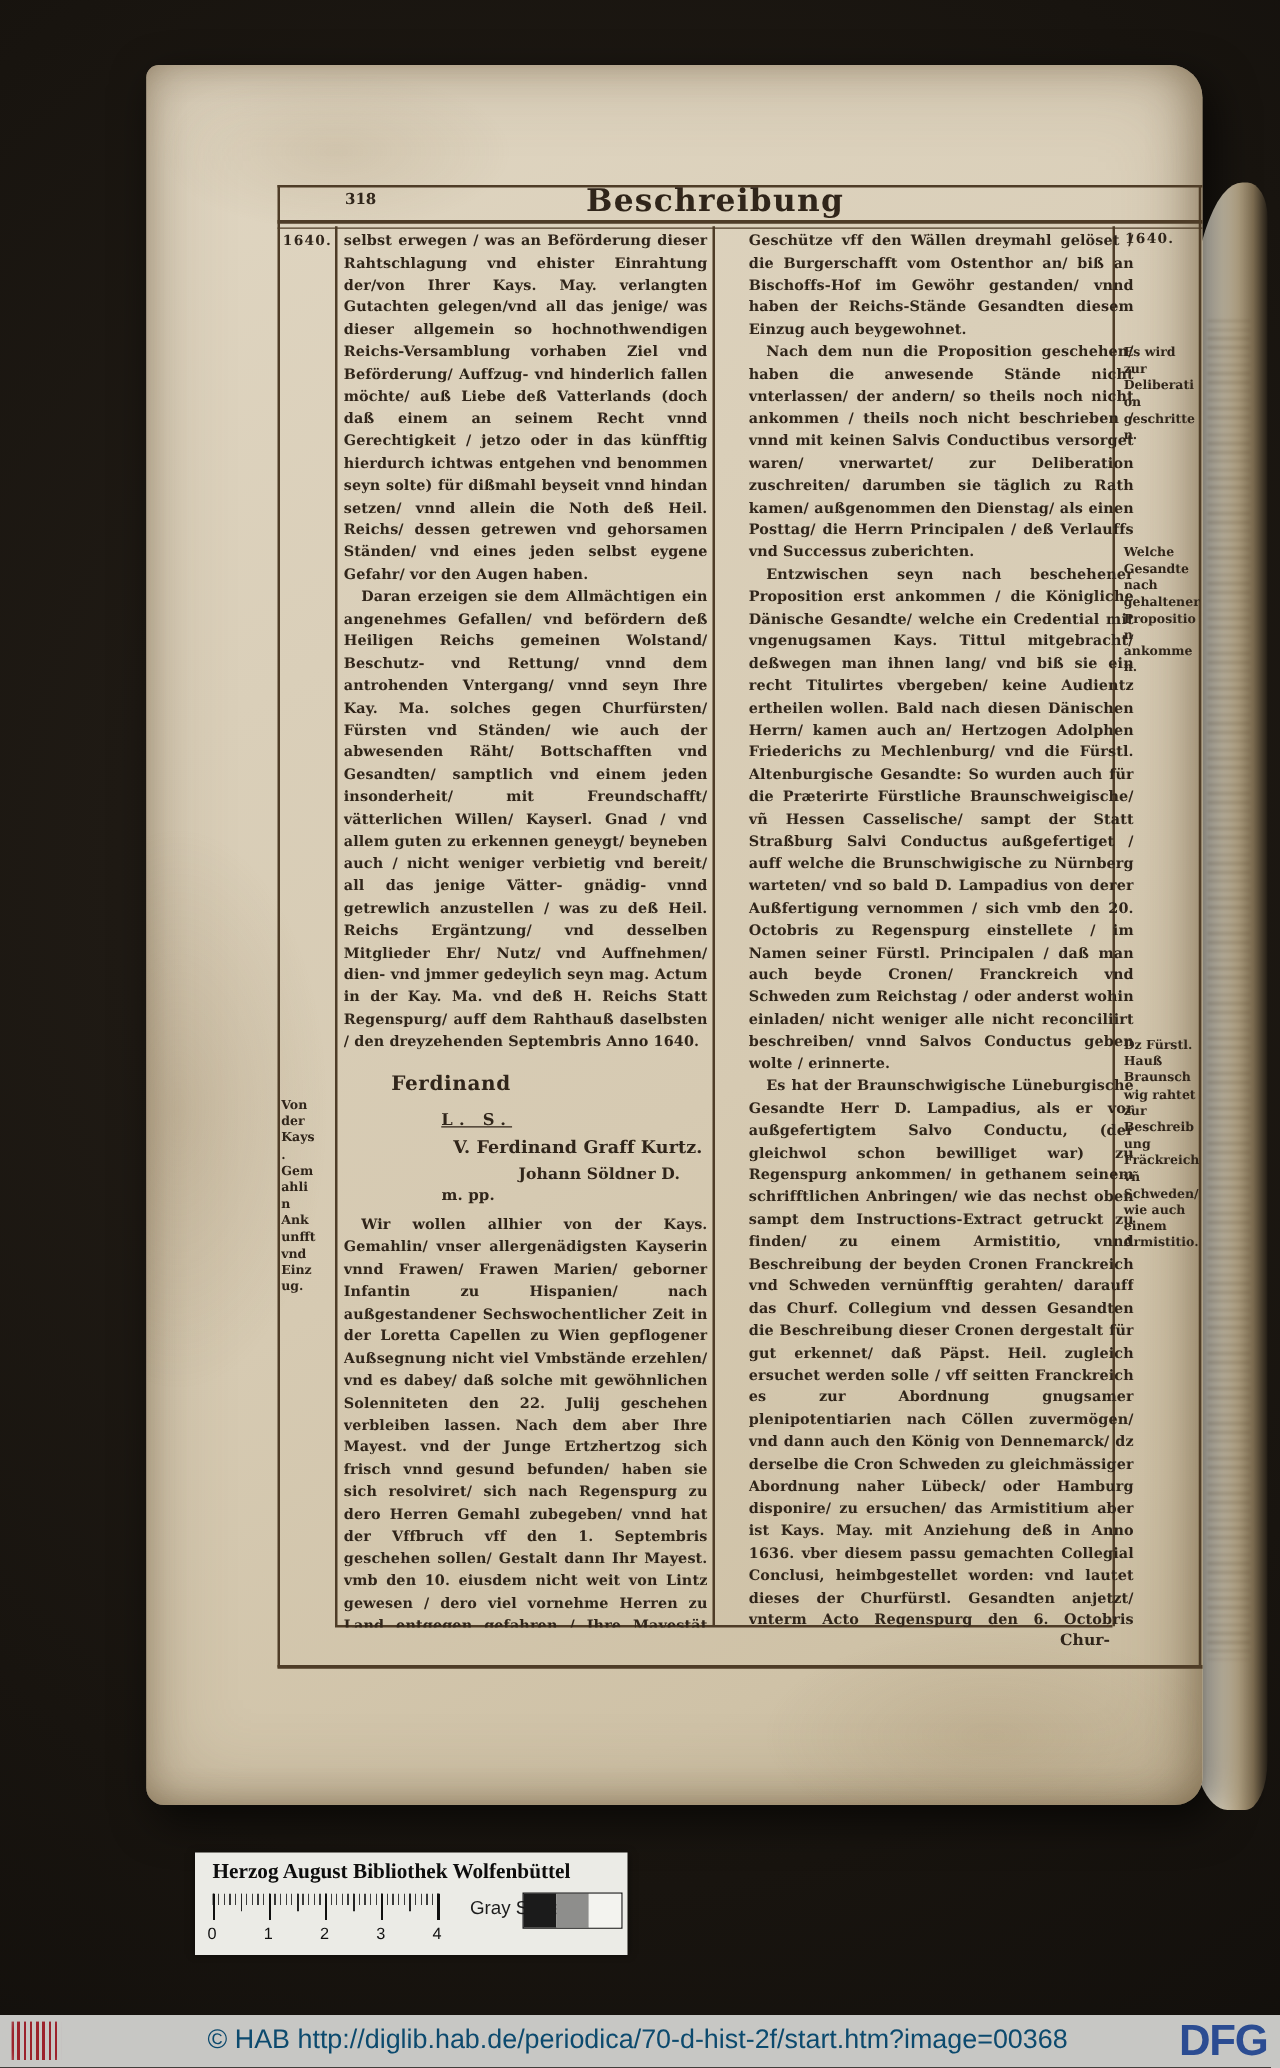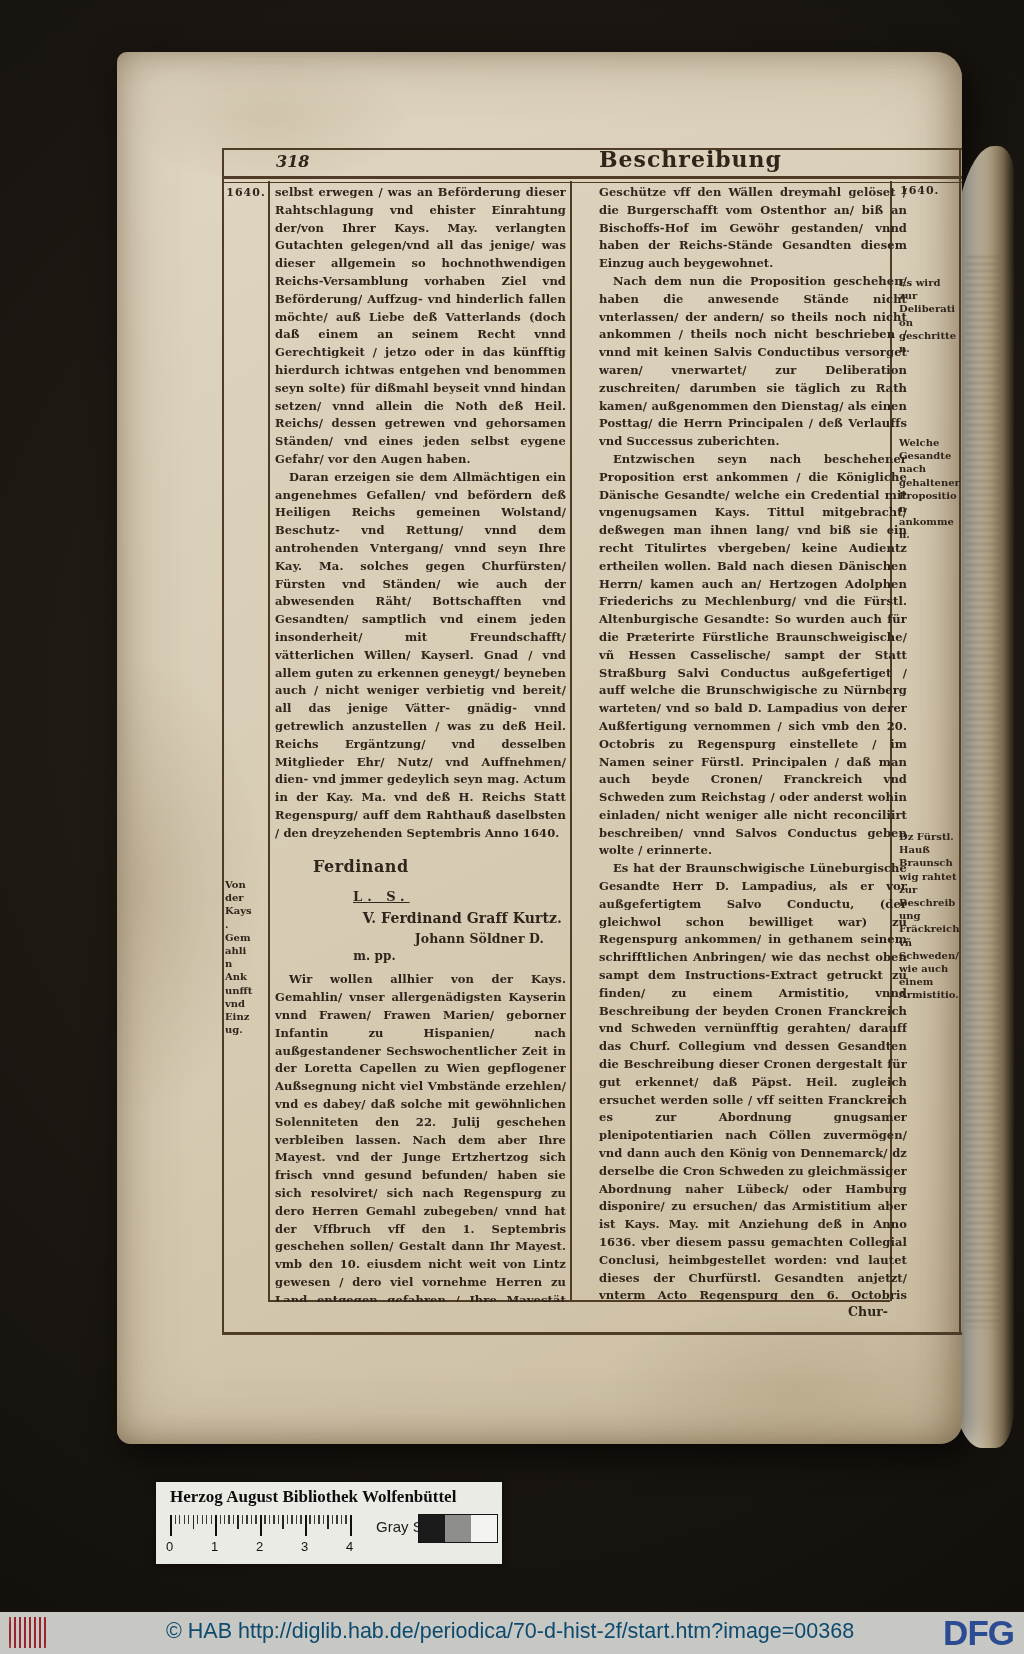--- a/index.html
+++ b/index.html
@@ -39,23 +39,23 @@
   .r-h1{left:0;right:0;top:28px;height:2.5px;}
   .r-h2{left:0;right:0;top:33.5px;height:1px;}
   .r-binner{left:46px;width:622px;top:1152px;height:1.5px;}
   .r-bouter{left:0;right:0;top:1184px;height:3px;}
   .v-outl{left:0;top:0;width:2px;height:1186px;}
   .v-outr{left:737px;top:0;width:2px;height:1186px;}
   .v-ml{left:46px;top:33px;width:1.5px;height:1120px;}
   .v-c{left:348px;top:33px;width:1.5px;height:1120px;}
   .v-mr{left:668px;top:33px;width:1.5px;height:1120px;}
 
-  .pagenum{position:absolute;left:54px;top:4px;font-size:16px;font-weight:700;font-style:italic;}
-  .runtitle{position:absolute;left:140px;width:420px;top:-2px;text-align:right;
-    font-size:22px;font-weight:700;letter-spacing:1px;}
+  .pagenum{position:absolute;left:54px;top:4px;font-size:12px;font-weight:700;}
+  .runtitle{position:absolute;left:140px;width:420px;top:-2px;text-align:center;
+    font-size:25px;font-weight:700;letter-spacing:1px;}
 
   .m-year{position:absolute;font-size:11px;font-weight:700;letter-spacing:1px;}
   .ml-year{left:4px;top:38px;width:40px;text-align:center;}
   .mr-year{left:678px;top:36px;width:58px;}
   .m-note{position:absolute;font-size:10px;line-height:13.2px;font-weight:700;
     overflow-wrap:anywhere;}
   .ml-note{left:3px;top:730px;width:28px;}
   .mr-note{left:677px;width:62px;}
   .mrn0{top:128px;}
   .mrn1{top:288px;}

